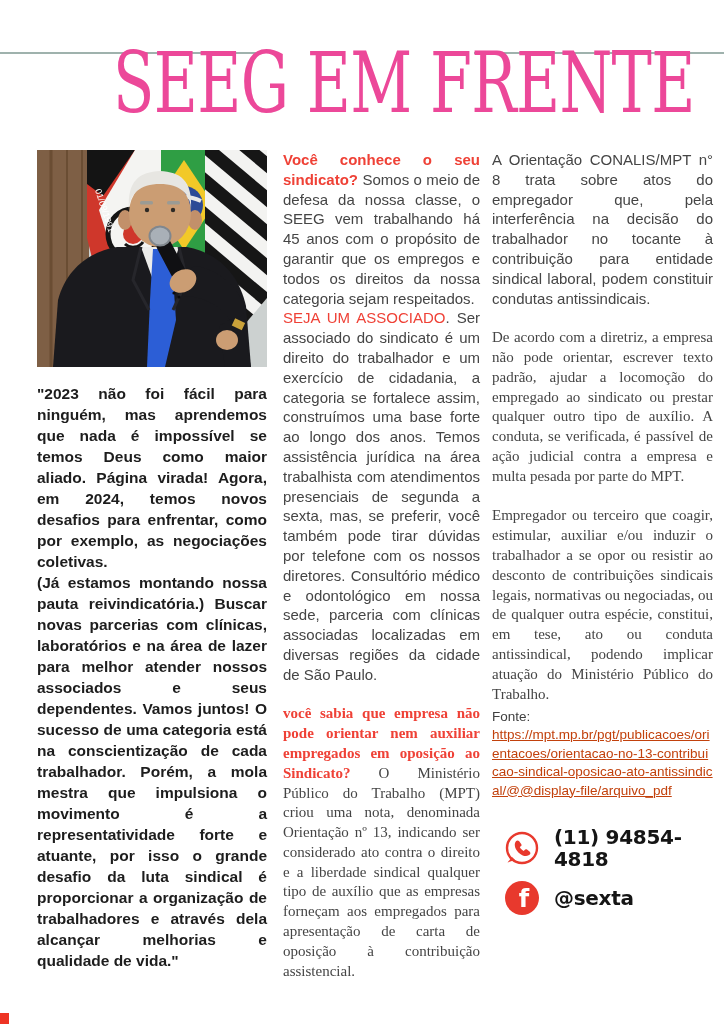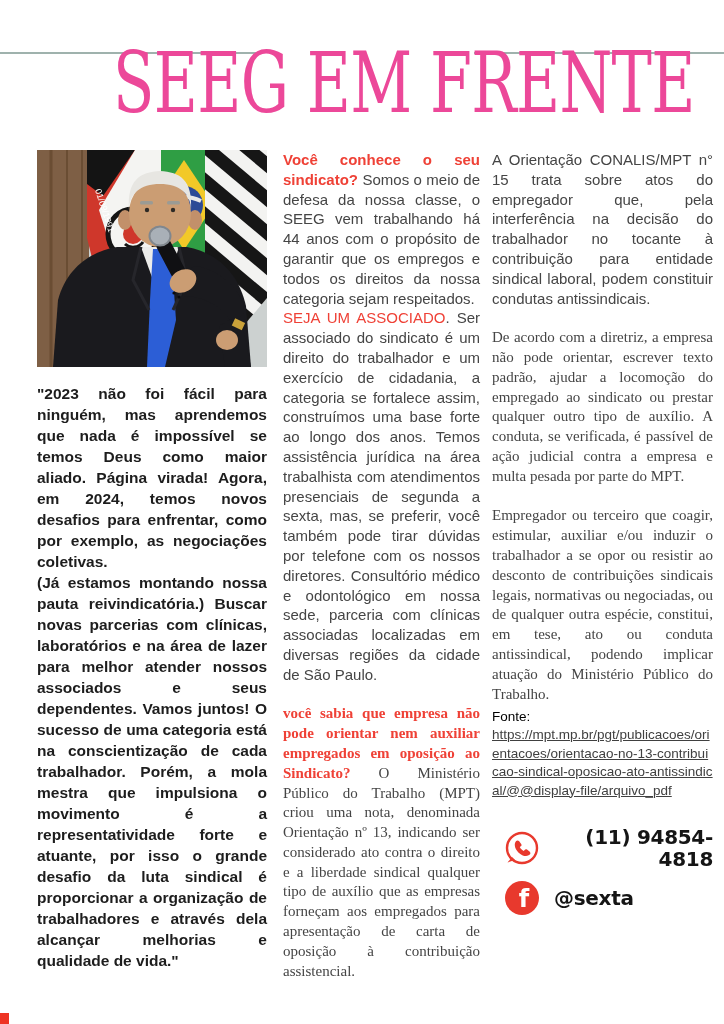--- a/index.html
+++ b/index.html
@@ -20,25 +20,25 @@
   .caption{background:#ee3424;height:58px;display:flex;flex-direction:column;justify-content:center;
            align-items:center;text-align:center;color:#ffffff;
            font:700 15px/21px "Liberation Serif",serif;letter-spacing:0.4px;}
   .quote{margin:0;text-align:justify;color:#1d1d1d;
          font:700 15.5px/21px "Liberation Sans",sans-serif;}
   .quote.first{margin-top:12px;}
   .body{margin:0;text-align:justify;color:#454545;font:15px/19.8px "Liberation Sans",sans-serif;}
   .gap{margin-top:19.8px;font-family:Liberation Serif, serif;}
   .red{color:#ef4136;}
   .b{font-weight:700;margin-top:36px;}
-  .fonte{margin:3px 0 0;color:#000000;font:13.5px/19px "Liberation Sans",sans-serif;}
-  .link{display:block;color:#404040;font:13.5px/18.4px "Liberation Sans",sans-serif;
+  .fonte{margin:3px 0 0;color:#404040;font:13.5px/19px "Liberation Sans",sans-serif;}
+  .link{display:block;color:#c2410c;font:13.5px/18.4px "Liberation Sans",sans-serif;
         text-decoration:underline;word-break:break-all;cursor:pointer;}
   .contact{display:flex;align-items:center;gap:14px;margin-left:12px;}
-  .contact.wa{margin-top:26px;text-align:right;}
+  .contact.wa{margin-top:26px;}
   .contact.fb{margin-top:10px;}
   .cicon{width:36px;height:36px;display:inline-block;flex:0 0 36px;}
   .ctext{color:#151515;font:700 20px/1.1 "DejaVu Sans",sans-serif;letter-spacing:-0.3px;}
   .corner-strip{position:absolute;left:0;top:1013px;width:9px;height:11px;background:#ee3424;}
 </style>
 </head>
 <body>
 
 <div class="page">
 
@@ -122,27 +122,27 @@
           <ellipse cx="190" cy="190" rx="11" ry="10" fill="#cb9d73"></ellipse>
           <rect x="196" y="170" width="11" height="8" fill="#caa23a" transform="rotate(25 201 174)"></rect>
         </g>
       </svg>
     </figure>
     <p class="quote first">"2023 não foi fácil para ninguém, mas aprendemos que nada é impossível se temos Deus como maior aliado. Página virada! Agora, em 2024, temos novos desafios para enfrentar, como por exemplo, as negociações coletivas.</p>
     <p class="quote">(Já estamos montando nossa pauta reivindicatória.) Buscar novas parcerias com clínicas, laboratórios e na área de lazer para melhor atender nossos associados e seus dependentes. Vamos juntos! O sucesso de uma categoria está na conscientização de cada trabalhador. Porém, a mola mestra que impulsiona o movimento é a representatividade forte e atuante, por isso o grande desafio da luta sindical é proporcionar a organização de trabalhadores e através dela alcançar melhorias e qualidade de vida."</p>
   </div>
 
   <div class="col col-mid">
-    <p class="body"><span class="red b">Você conhece o seu sindicato?</span> <span>Somos o meio de defesa da nossa classe, o SEEG vem trabalhando há 44 anos com o propósito de garantir que os empregos e todos os direitos da nossa categoria sejam respeitados.</span></p>
+    <p class="body"><span class="red b">Você conhece o seu sindicato?</span> <span>Somos o meio de defesa da nossa classe, o SEEG vem trabalhando há 45 anos com o propósito de garantir que os empregos e todos os direitos da nossa categoria sejam respeitados.</span></p>
     <p class="body"><span class="red">SEJA UM ASSOCIADO</span><span>. Ser associado do sindicato é um direito do trabalhador e um exercício de cidadania, a categoria se fortalece assim, construímos uma base forte ao longo dos anos. Temos assistência jurídica na área trabalhista com atendimentos presenciais de segunda a sexta, mas, se preferir, você também pode tirar dúvidas por telefone com os nossos diretores. Consultório médico e odontológico em nossa sede, parceria com clínicas associadas localizadas em diversas regiões da cidade de São Paulo.</span></p>
     <p class="body gap"><span class="red b">você sabia que empresa não pode orientar nem auxiliar empregados em oposição ao Sindicato?</span> <span>O Ministério Público do Trabalho (MPT) criou uma nota, denominada Orientação nº 13, indicando ser considerado ato contra o direito e a liberdade sindical qualquer tipo de auxílio que as empresas forneçam aos empregados para apresentação de carta de oposição à contribuição assistencial.</span></p>
   </div>
 
   <div class="col col-right">
-    <p class="body">A Orientação CONALIS/MPT n° 15 trata sobre atos do empregador que, pela interferência na decisão do trabalhador no tocante à contribuição para entidade sindical laboral, podem constituir condutas antissindicais.</p>
+    <p class="body">A Orientação CONALIS/MPT n° 8 trata sobre atos do empregador que, pela interferência na decisão do trabalhador no tocante à contribuição para entidade sindical laboral, podem constituir condutas antissindicais.</p>
     <p class="body gap">De acordo com a diretriz, a empresa não pode orientar, escrever texto padrão, ajudar a locomoção do empregado ao sindicato ou prestar qualquer outro tipo de auxílio. A conduta, se verificada, é passível de ação judicial contra a empresa e multa pesada por parte do MPT.</p>
     <p class="body gap">Empregador ou terceiro que coagir, estimular, auxiliar e/ou induzir o trabalhador a se opor ou resistir ao desconto de contribuições sindicais legais, normativas ou negociadas, ou de qualquer outra espécie, constitui, em tese, ato ou conduta antissindical, podendo implicar atuação do Ministério Público do Trabalho.</p>
     <p class="fonte">Fonte:</p>
     <a class="link">https://mpt.mp.br/pgt/publicacoes/orientacoes/orientacao-no-13-contribuicao-sindical-oposicao-ato-antissindical/@@display-file/arquivo_pdf</a>
 
     <div class="contact wa">
       <span class="cicon">
         <svg viewBox="-18 -18 36 36" width="36" height="36">
           <circle r="15" fill="#ffffff" stroke="#e8392d" stroke-width="2.4"></circle>
           <path d="M-10,9 L-14.5,14.5 L-7,12 Z" fill="#e8392d"></path>

